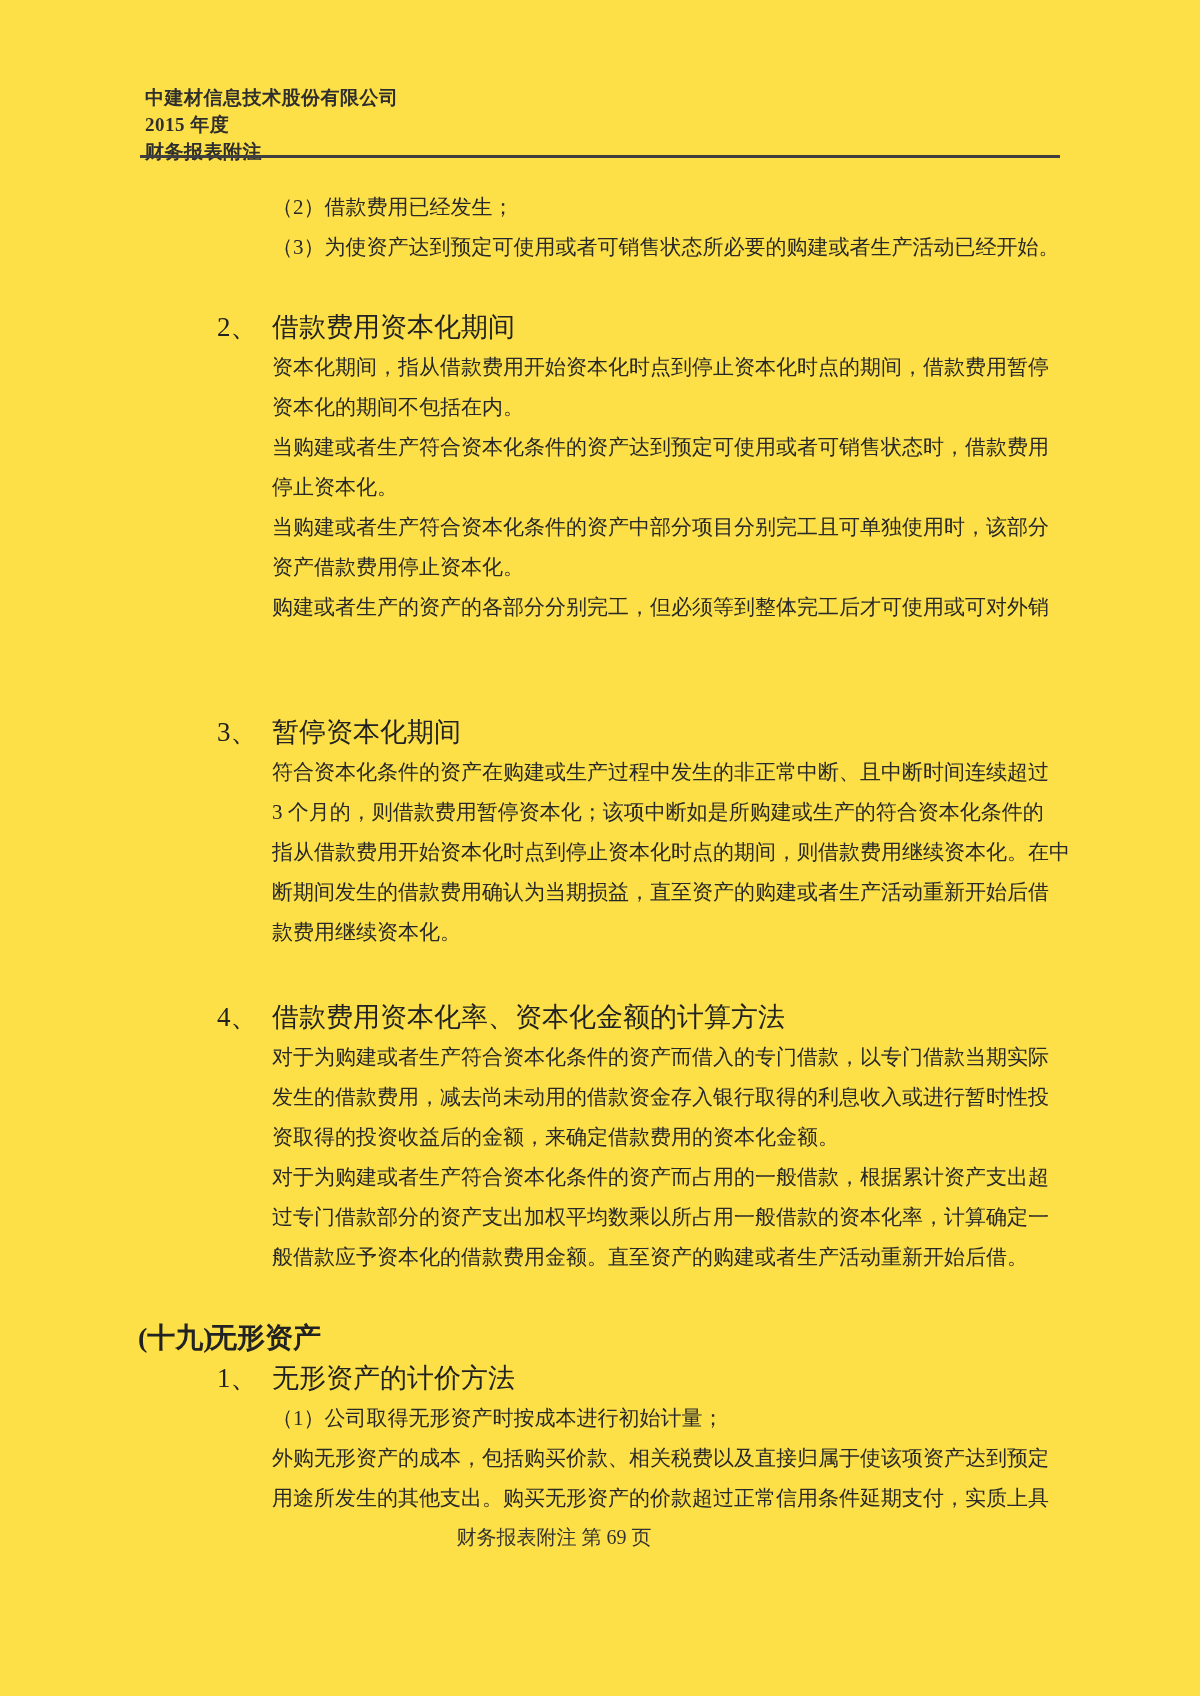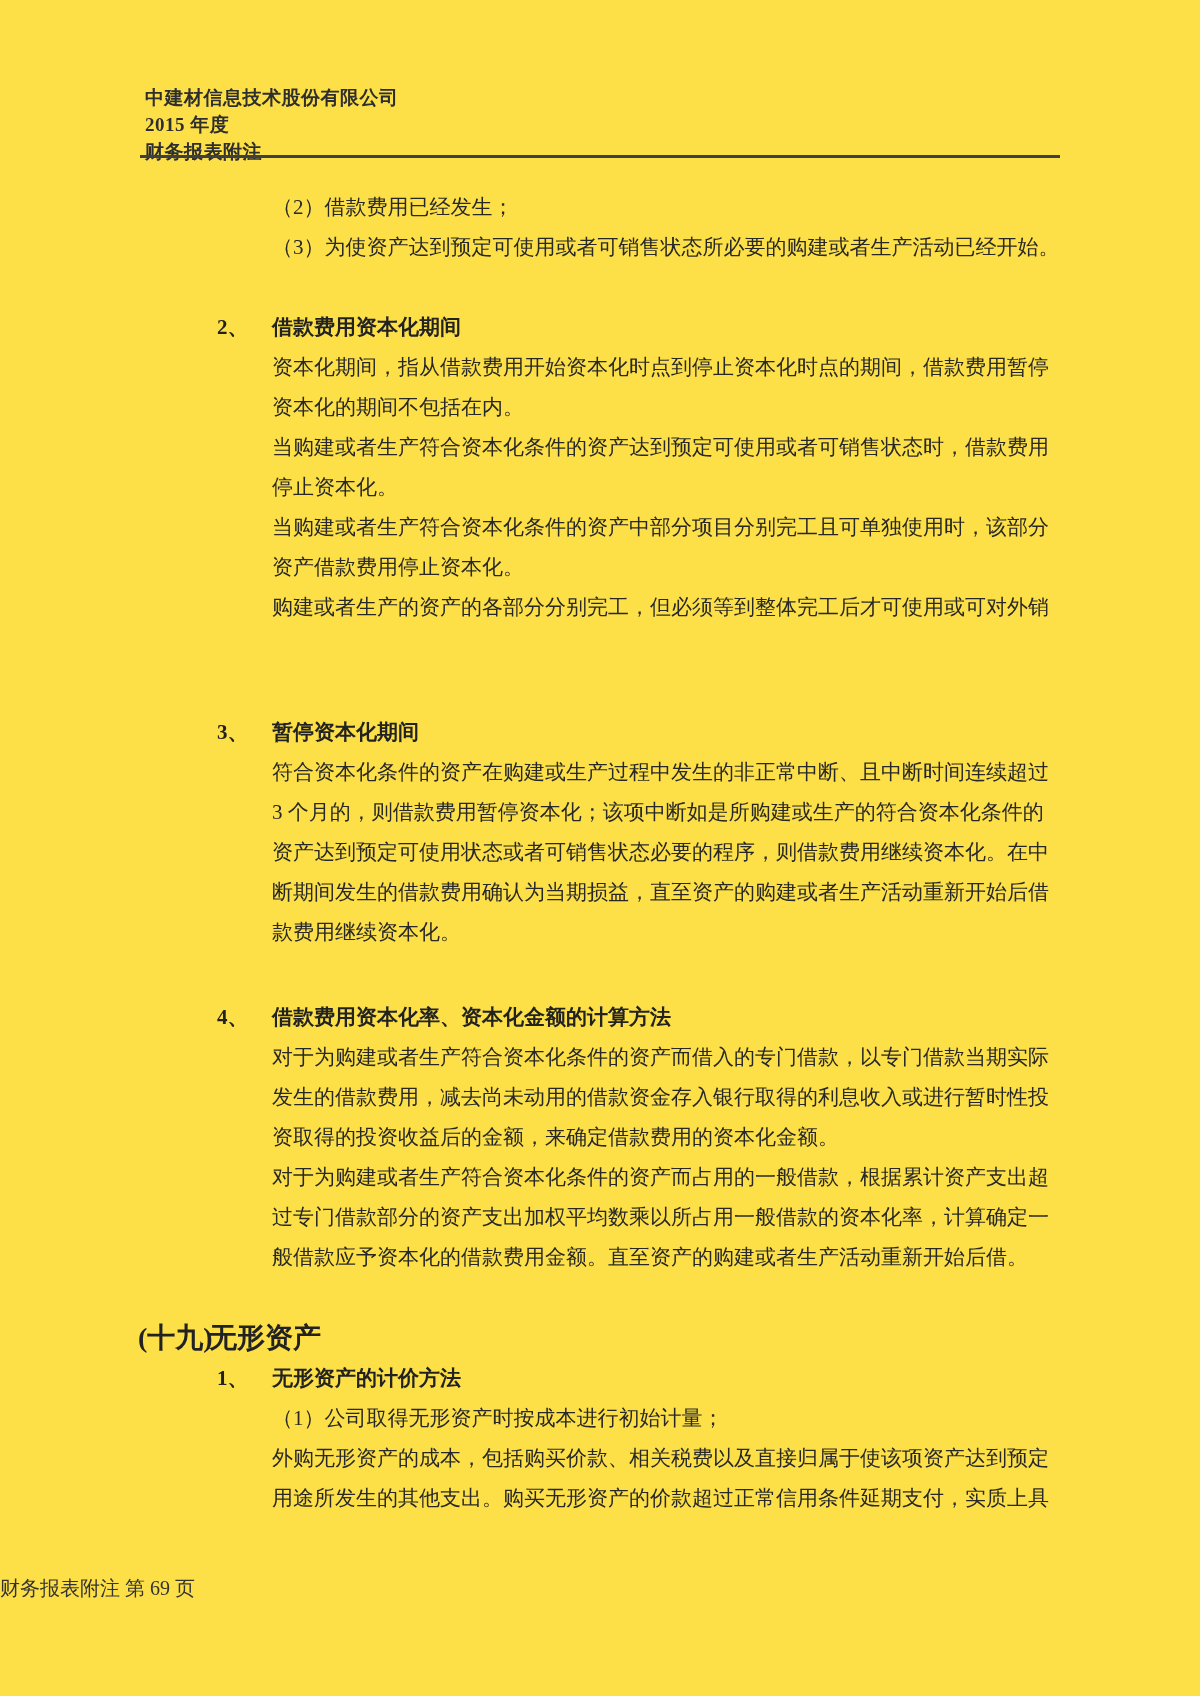--- a/index.html
+++ b/index.html
@@ -42,46 +42,46 @@
     line-height: 40px;
     font-size: 21px;
     white-space: nowrap;
     color: #282828;
   }
   .hrow {
     position: absolute;
     left: 217px;
     height: 40px;
     line-height: 40px;
-    font-size: 21px;
+    font-size: 27px;
     white-space: nowrap;
-    font-weight: bold;
+    font-weight: normal;
     color: #222;
   }
   .hrow .num { display: inline-block; width: 55px; }
   .chrow {
     position: absolute;
     left: 138px;
     height: 40px;
     line-height: 40px;
     font-size: 28px;
     white-space: nowrap;
     font-weight: bold;
     color: #222;
   }
   .chrow .num { display: inline-block; width: 71px; }
   
   .ftr {
     position: absolute;
     left: 0;
-    top: 1568px;
+    top: 1517px;
     width: 1108px;
     height: 40px;
     line-height: 40px;
-    text-align: left;
+    text-align: center;
     font-size: 20px;
     color: #333;
   }
 </style>
 </head>
 <body>
 
 <div class="page">
 
   <div class="hdr">
@@ -103,21 +103,21 @@
   <div class="ln" style="top:467px">停止资本化。</div>
   <div class="ln" style="top:507px">当购建或者生产符合资本化条件的资产中部分项目分别完工且可单独使用时，该部分</div>
   <div class="ln" style="top:547px">资产借款费用停止资本化。</div>
   <div class="ln" style="top:587px">购建或者生产的资产的各部分分别完工，但必须等到整体完工后才可使用或可对外销</div>
 
   <div class="hrow" style="top:712px">
     <span class="num">3、</span><span class="ttl">暂停资本化期间</span>
   </div>
   <div class="ln" style="top:752px">符合资本化条件的资产在购建或生产过程中发生的非正常中断、且中断时间连续超过</div>
   <div class="ln" style="top:792px">3 个月的，则借款费用暂停资本化；该项中断如是所购建或生产的符合资本化条件的</div>
-  <div class="ln" style="top:832px">资产达到预定可使用状态或者可销售状态必要的程序，则借款费用继续资本化。在中</div>
+  <div class="ln" style="top:832px">指从借款费用开始资本化时点到停止资本化时点的期间，则借款费用继续资本化。在中</div>
   <div class="ln" style="top:872px">断期间发生的借款费用确认为当期损益，直至资产的购建或者生产活动重新开始后借</div>
   <div class="ln" style="top:912px">款费用继续资本化。</div>
 
   <div class="hrow" style="top:997px">
     <span class="num">4、</span><span class="ttl">借款费用资本化率、资本化金额的计算方法</span>
   </div>
   <div class="ln" style="top:1037px">对于为购建或者生产符合资本化条件的资产而借入的专门借款，以专门借款当期实际</div>
   <div class="ln" style="top:1077px">发生的借款费用，减去尚未动用的借款资金存入银行取得的利息收入或进行暂时性投</div>
   <div class="ln" style="top:1117px">资取得的投资收益后的金额，来确定借款费用的资本化金额。</div>
   <div class="ln" style="top:1157px">对于为购建或者生产符合资本化条件的资产而占用的一般借款，根据累计资产支出超</div>

